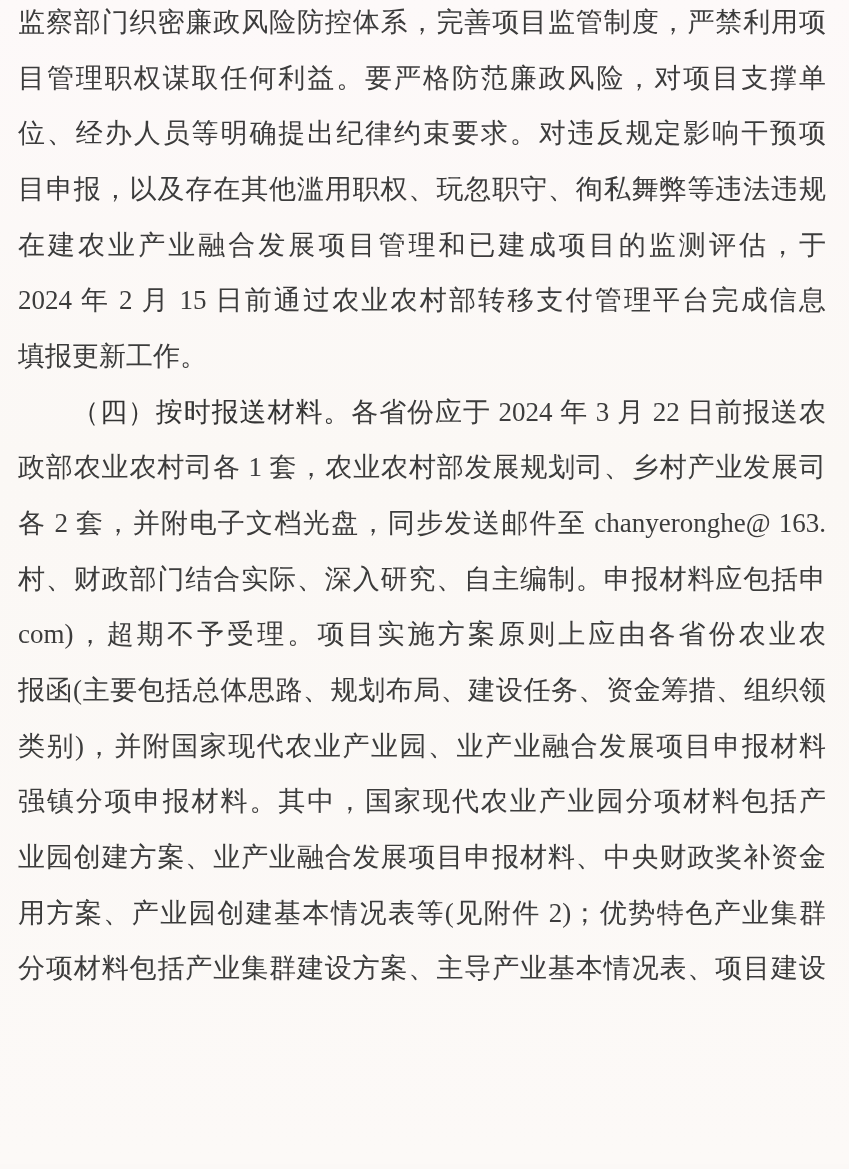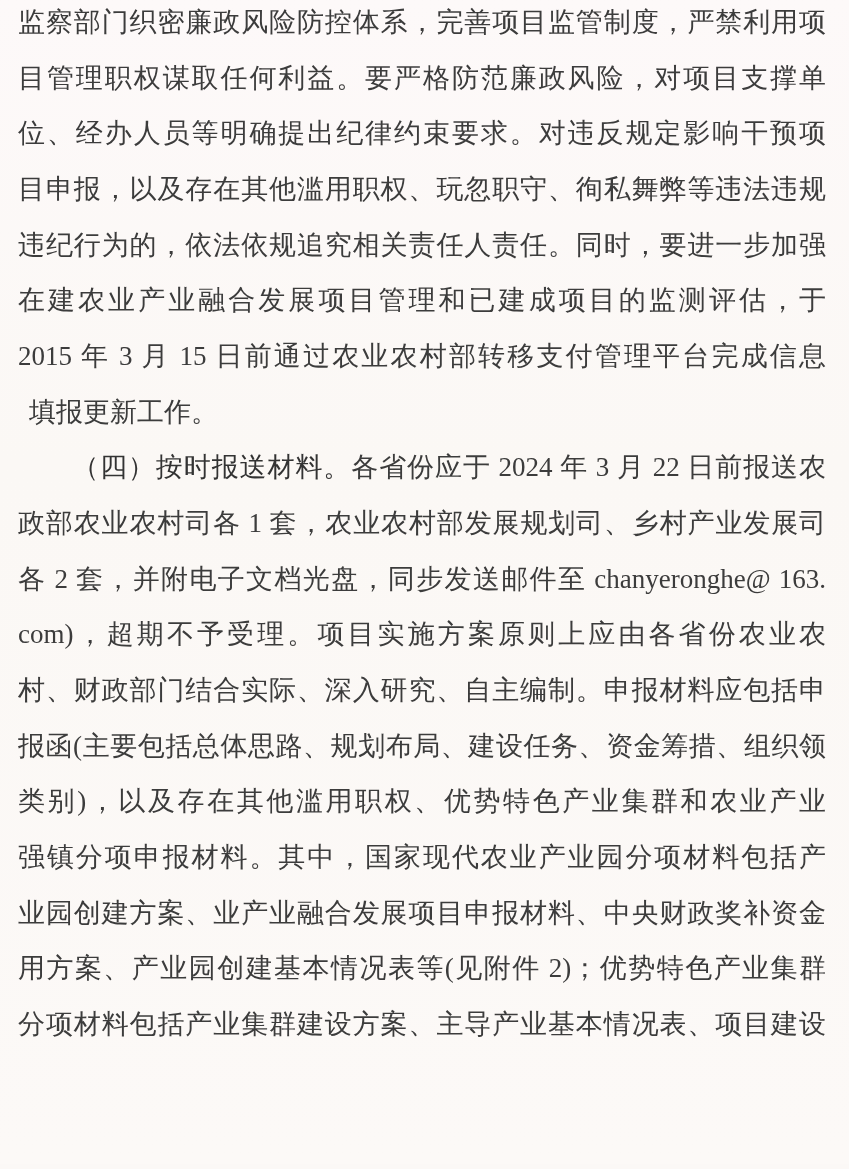--- a/index.html
+++ b/index.html
@@ -34,53 +34,51 @@
     height: 55.67px;
     line-height: 55.67px;
     text-align: justify;
     text-align-last: justify;
     -moz-text-align-last: justify;
     overflow: hidden;
     white-space: normal;
   }
   .line.no-stretch {
     text-align-last: left;
-    margin-left: 11px;
     -moz-text-align-last: left;
   }
   .line.indent {
     text-indent: 2em;
   }
   .line .bold {
     font-weight: 400;
     color: #333333;
   }
 </style>
 </head>
 <body style="background: rgb(251, 248, 246);">
 
 <div class="page">
   <div class="text-body" id="text-body">
       <div class="para">
         <div class="line">监察部门织密廉政风险防控体系，完善项目监管制度，严禁利用项</div>
         <div class="line">目管理职权谋取任何利益。要严格防范廉政风险，对项目支撑单</div>
         <div class="line">位、经办人员等明确提出纪律约束要求。对违反规定影响干预项</div>
         <div class="line">目申报，以及存在其他滥用职权、玩忽职守、徇私舞弊等违法违规</div>
-        <div class="line">违纪行为的，依法依规追究相关责任人责任。同时，要进一步加强</div>
         <div class="line">在建农业产业融合发展项目管理和已建成项目的监测评估，于</div>
-        <div class="line">2015 年 3 月 15 日前通过农业农村部转移支付管理平台完成信息</div>
+        <div class="line">2024 年 2 月 15 日前通过农业农村部转移支付管理平台完成信息</div>
         <div class="line no-stretch">填报更新工作。</div>
       </div>
       <div class="para">
         <div class="line indent"><span class="bold">（四）按时报送材料。</span><span>各省份应于 2024 年 3 月 22 日前报送农</span></div>
         <div class="line">政部农业农村司各 1 套，农业农村部发展规划司、乡村产业发展司</div>
         <div class="line">各 2 套，并附电子文档光盘，同步发送邮件至 chanyeronghe@ 163.</div>
+        <div class="line">村、财政部门结合实际、深入研究、自主编制。申报材料应包括申</div>
         <div class="line">com)，超期不予受理。项目实施方案原则上应由各省份农业农</div>
-        <div class="line">村、财政部门结合实际、深入研究、自主编制。申报材料应包括申</div>
         <div class="line">报函(主要包括总体思路、规划布局、建设任务、资金筹措、组织领</div>
-        <div class="line">类别)，以及存在其他滥用职权、优势特色产业集群和农业产业</div>
+        <div class="line">类别)，并附国家现代农业产业园、业产业融合发展项目申报材料</div>
         <div class="line">强镇分项申报材料。其中，国家现代农业产业园分项材料包括产</div>
         <div class="line">业园创建方案、业产业融合发展项目申报材料、中央财政奖补资金使</div>
         <div class="line">用方案、产业园创建基本情况表等(见附件 2)；优势特色产业集群</div>
         <div class="line">分项材料包括产业集群建设方案、主导产业基本情况表、项目建设</div>
       </div>
     </div>
 </div>
 
 </body></html>

